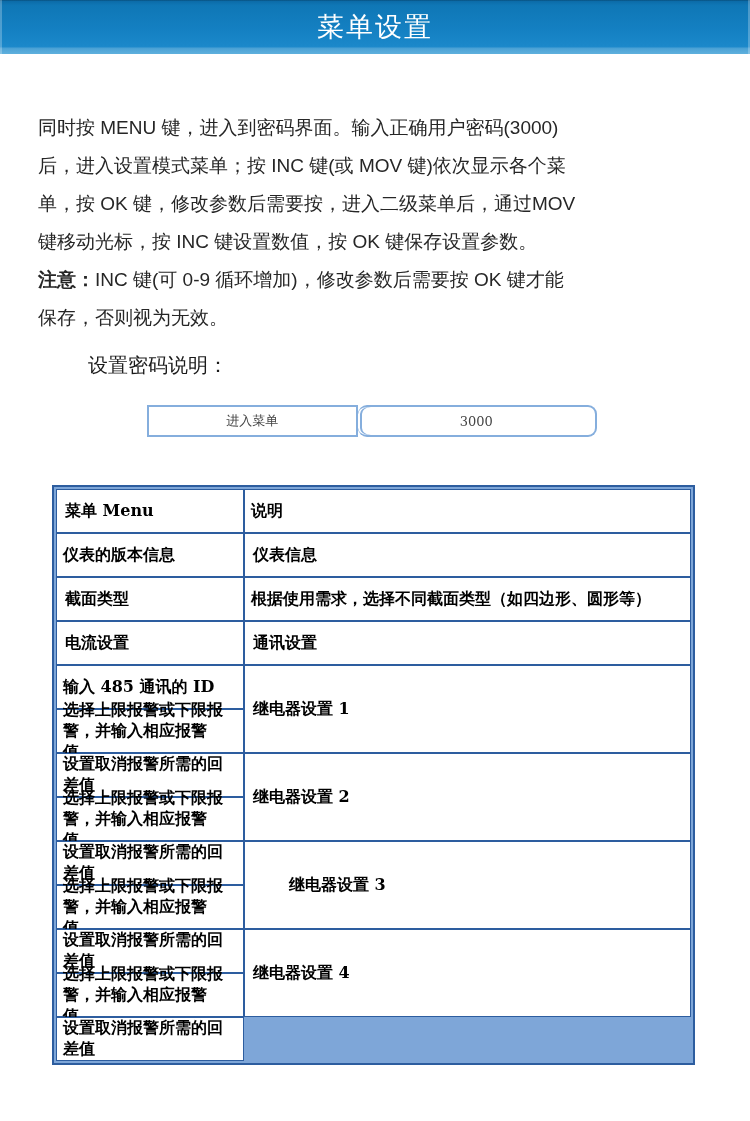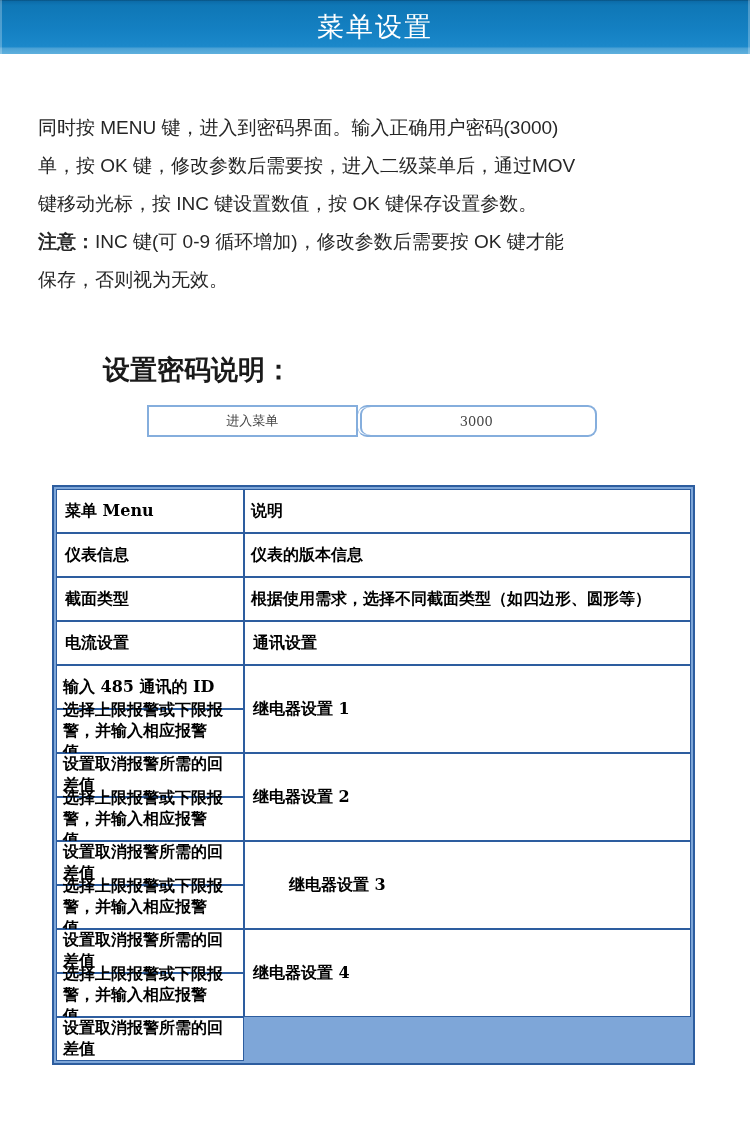--- a/index.html
+++ b/index.html
@@ -19,22 +19,22 @@
   }
   
   .intro{
     position:absolute;left:38px;top:109px;width:690px;
     font-size:19px;line-height:38px;color:#262626;
   }
   .intro .line{white-space:nowrap;}
   .intro b{font-weight:bold;}
   
   .pwd-heading{
-    position:absolute;left:103px;top:352px;
-    font-size:27px;font-weight:bold;color:#1a1a1a;white-space:nowrap;
+    position:absolute;left:88px;top:352px;
+    font-size:20px;font-weight:normal;color:#1a1a1a;white-space:nowrap;
   }
   .pwd-table{
     position:absolute;left:147px;top:405px;width:450px;height:32px;
     display:flex;box-sizing:border-box;
   }
   .pwd-cell{
     box-sizing:border-box;border:2px solid #85aedd;background:#fff;
     display:flex;align-items:center;justify-content:center;
     font-family:"DejaVu Serif","Liberation Serif",serif;
     font-size:13px;color:#444;
@@ -62,39 +62,40 @@
 </style>
 </head>
 <body>
 
 <div class="title-bar">
   <span class="title">菜单设置</span>
 </div>
 
 <div class="intro" id="intro-lines">
     <div class="line">同时按 MENU 键，进入到密码界面。输入正确用户密码(3000)</div>
+    <div class="line">后，进入设置模式菜单；按 INC 键(或 MOV 键)依次显示各个菜</div>
     <div class="line">单，按 OK 键，修改参数后需要按，进入二级菜单后，通过MOV</div>
     <div class="line">键移动光标，按 INC 键设置数值，按 OK 键保存设置参数。</div>
     <div class="line"><b>注意：</b>INC 键(可 0-9 循环增加)，修改参数后需要按 OK 键才能</div>
     <div class="line">保存，否则视为无效。</div>
   </div>
 
 <div class="pwd-heading">设置密码说明：</div>
 
 <div class="pwd-table">
   <div class="pwd-cell c1">进入菜单</div>
   <div class="pwd-cell c2">3000</div>
 </div>
 
 <div class="menu-table-wrap">
   <div class="menu-grid" id="menu-grid">
       <div class="cell left-cell" style="grid-row: span 1;">菜单 Menu</div>
       <div class="cell desc-cell">说明</div>
+      <div class="cell desc-cell">仪表的版本信息</div>
       <div class="cell left-cell" style="grid-row: span 1;">仪表信息</div>
-      <div class="cell desc-cell">仪表的版本信息</div>
       <div class="cell left-cell" style="grid-row: span 1;">截面类型</div>
       <div class="cell desc-cell">根据使用需求，选择不同截面类型（如四边形、圆形等）</div>
       <div class="cell left-cell" style="grid-row: span 1;">电流设置</div>
       <div class="cell left-cell" style="grid-row: span 1;">通讯设置</div>
       <div class="cell desc-cell">输入 485 通讯的 ID</div>
       <div class="cell left-cell" style="grid-row: span 2;">继电器设置 1</div>
       <div class="cell desc-cell">选择上限报警或下限报警，并输入相应报警值。</div>
       <div class="cell desc-cell">设置取消报警所需的回差值</div>
       <div class="cell left-cell" style="grid-row: span 2;">继电器设置 2</div>
       <div class="cell desc-cell">选择上限报警或下限报警，并输入相应报警值。</div>

